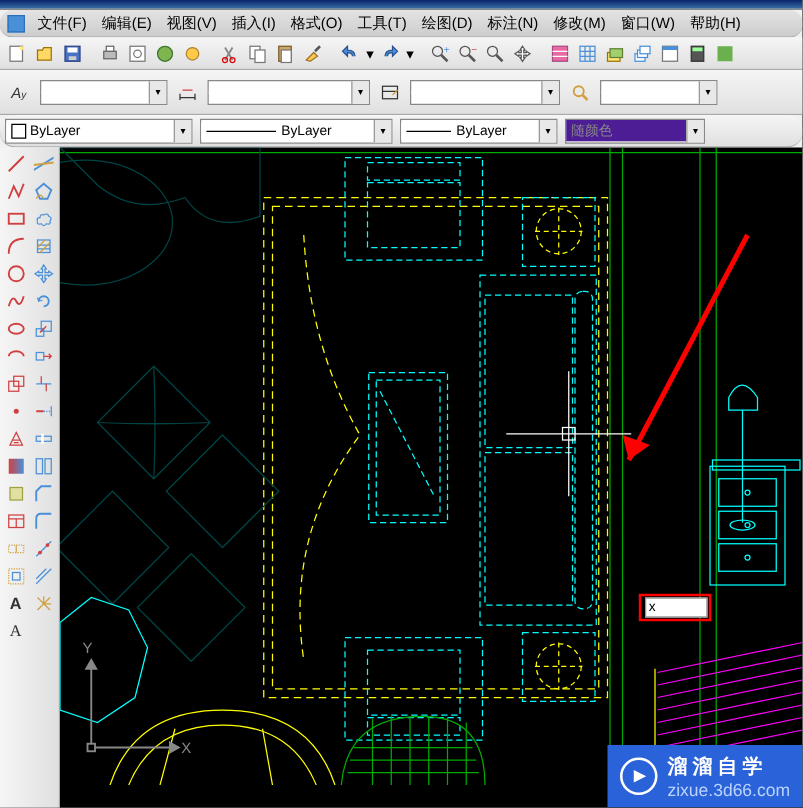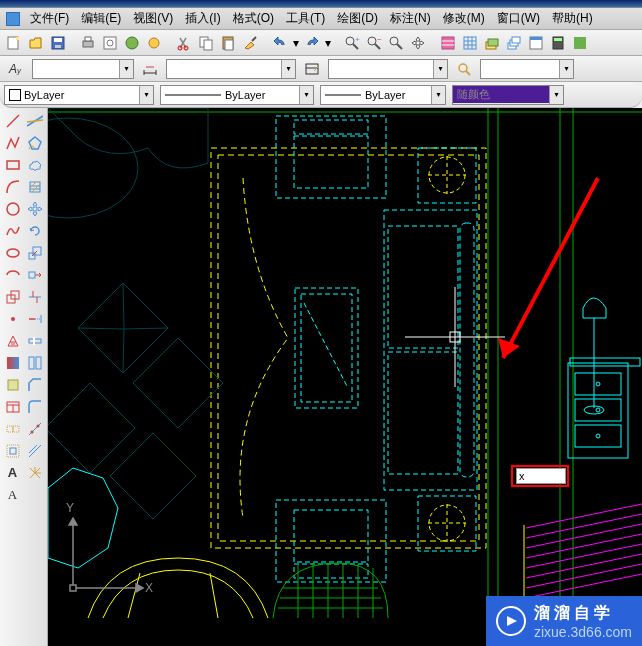--- a/index.html
+++ b/index.html
@@ -17,37 +17,38 @@
       background: linear-gradient(to bottom, #0a246a, #3a6ea5);
       border-bottom: 1px solid #888;
     }
     .menu-bar {
       height: 22px;
       background: linear-gradient(to bottom, #e3e3e3, #cdcdcd);
       display: flex;
       align-items: center;
       padding-left: 6px;
       border-bottom: 1px solid #aaa;
+      border-radius: 10px;
     }
     .menu-icon { width: 14px; height: 14px; background: #4a90d9; border: 1px solid #2a70b9; margin-right: 4px; }
     .menu-item { padding: 2px 6px; color: #000; }
     .toolbar {
       height: 26px;
       background: linear-gradient(to bottom, #f5f5f5, #e0e0e0);
       display: flex;
       align-items: center;
       padding-left: 4px;
       border-bottom: 1px solid #aaa;
       gap: 2px;
     }
     .tb-btn { width: 20px; height: 20px; display: flex; align-items: center; justify-content: center; border: 1px solid transparent; border-radius: 2px; }
     .tb-sep { width: 6px; }
     .dropdown-arrow { width: 8px; height: 14px; display: flex; align-items: center; justify-content: center; }
     .props-bar {
-      height: 26px;
+      height: 36px;
       background: linear-gradient(to bottom, #f5f5f5, #e0e0e0);
       display: flex;
       align-items: center;
       padding-left: 4px;
       border-bottom: 1px solid #aaa;
       gap: 6px;
     }
     .combo { display: flex; align-items: center; height: 20px; background: #fff; border: 1px solid #888; }
     .combo-input { flex: 1; padding: 1px 4px; font-size: 11px; background: #fff; border: none; outline: none; }
     .combo-btn { width: 14px; height: 18px; background: #e8e8e8; border-left: 1px solid #999; display: flex; align-items: center; justify-content: center; font-size: 8px;}

